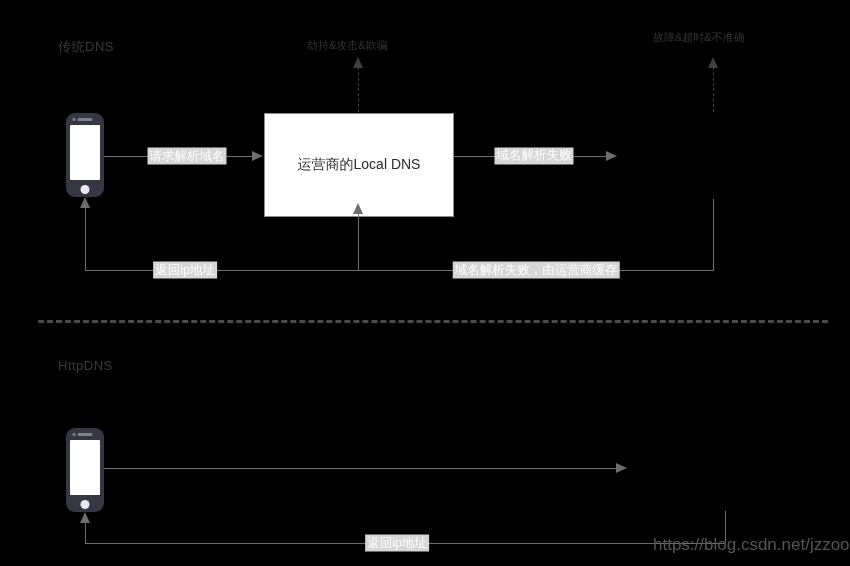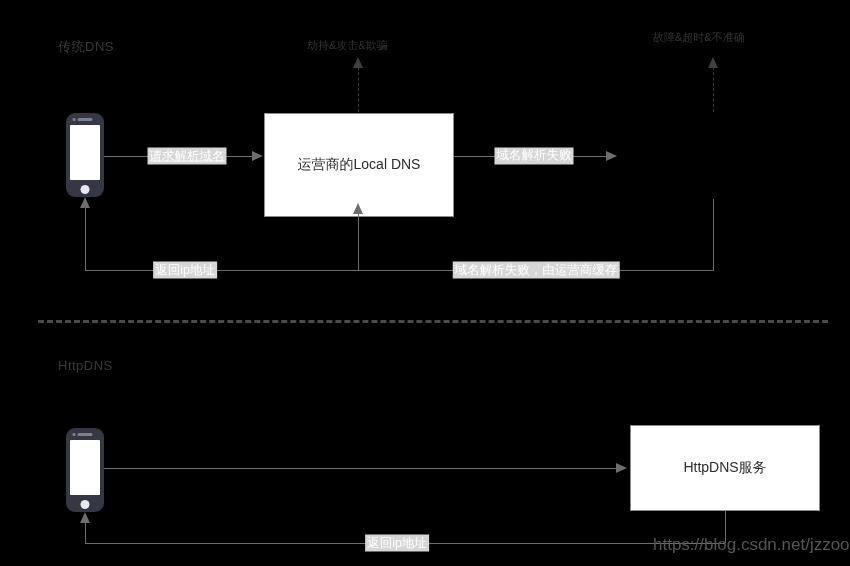--- a/index.html
+++ b/index.html
@@ -184,21 +184,21 @@
   <div class="arrow-up-dashed" style="left:708px; top:57px;"></div>
 
   <div class="phone" style="left:66px; top:113px; width:38px; height:84px;">
     <div class="phone-speaker"></div>
     <div class="phone-screen"></div>
     <div class="phone-home"></div>
   </div>
 
   <div class="hline" style="left:104px; top:156px; width:148px;"></div>
   <div class="arrow-right" style="left:252px; top:151px;"></div>
-  <div class="edge-label" style="left:187px; top:156px;text-decoration:underline;">请求解析域名</div>
+  <div class="edge-label" style="left:187px; top:156px;">请求解析域名</div>
 
   <div class="box" style="left:264px; top:113px; width:190px; height:104px;">
     <span class="box-label">运营商的Local DNS</span>
   </div>
 
   <div class="hline" style="left:454px; top:156px; width:152px;"></div>
   <div class="arrow-right" style="left:606px; top:151px;"></div>
   <div class="edge-label" style="left:534px; top:156px;font-family:Liberation Mono, monospace;">域名解析失败</div>
 
 
@@ -219,23 +219,20 @@
 
   <div class="phone" style="left:66px; top:428px; width:38px; height:84px;">
     <div class="phone-speaker"></div>
     <div class="phone-screen"></div>
     <div class="phone-home"></div>
   </div>
 
   <div class="hline" style="left:104px; top:468px; width:512px;"></div>
   <div class="arrow-right" style="left:616px; top:463px;"></div>
 
-  <div class="box" style="left:630px; top:425px; width:190px; height:86px;">
-    <span class="box-label">HttpDNS服务</span>
-  </div>
 
   <div class="vline" style="left:725px; top:511px; height:32px;"></div>
   <div class="hline" style="left:85px; top:543px; width:640px;"></div>
   <div class="vline" style="left:85px; top:520px; height:23px;"></div>
   <div class="arrow-up" style="left:80px; top:512px;"></div>
   <div class="edge-label" style="left:397px; top:543px;">返回ip地址</div>
 
   <div class="watermark" style="left:653px; top:535px;text-align:center;">https://blog.csdn.net/jzzoo</div>
 
 </div>

